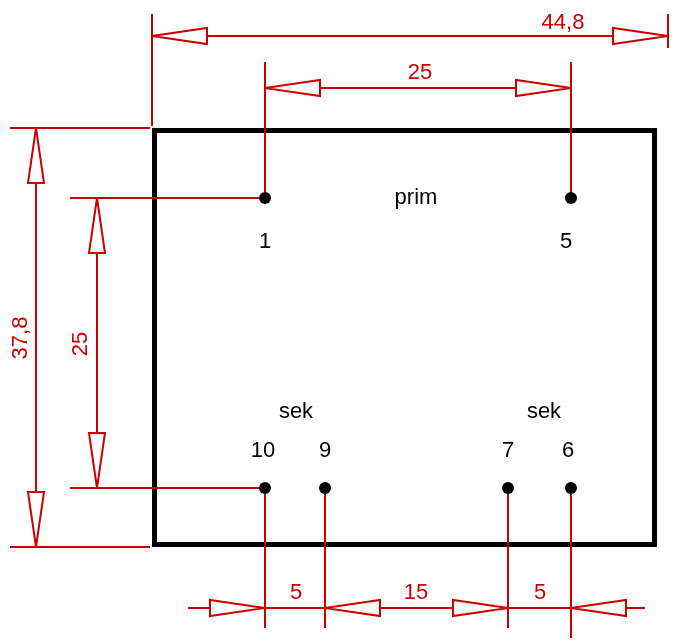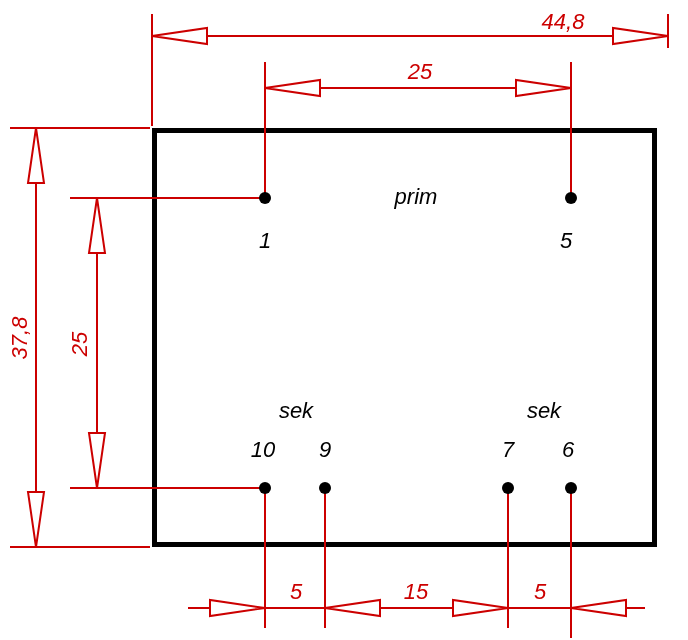--- a/index.html
+++ b/index.html
@@ -6,21 +6,20 @@
     margin: 0;
     padding: 0;
     background: #ffffff;
   }
   .stage {
     position: relative;
     width: 688px;
     height: 640px;
     background: #ffffff;
     font-family: "Liberation Sans", sans-serif;
-    font-style: italic;
   }
   svg { display: block; }
   .redline {
     stroke: #cc0000;
     stroke-width: 2;
     fill: none;
   }
   .arrow {
     stroke: #cc0000;
     stroke-width: 2;

